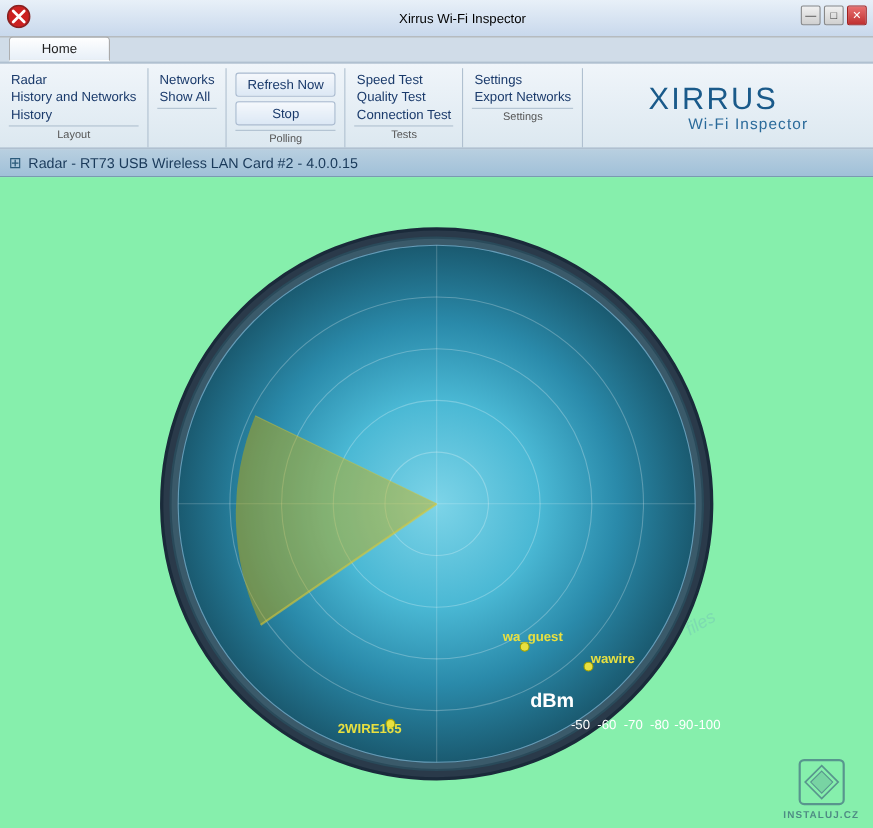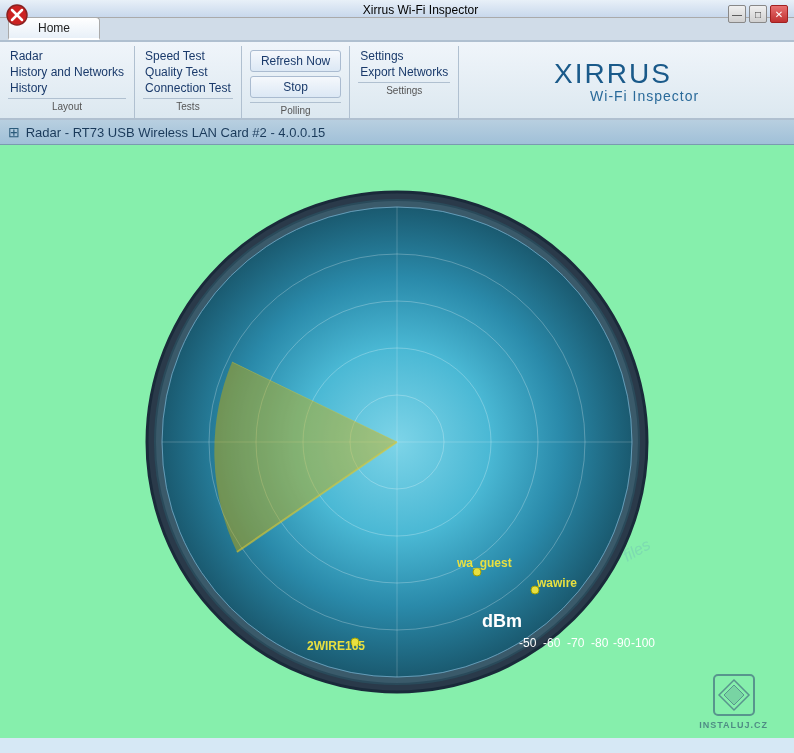--- a/index.html
+++ b/index.html
@@ -7,23 +7,23 @@
       width: 794px;
       height: 753px;
       background: #d6e8f5;
       font-family: 'Segoe UI', Tahoma, sans-serif;
       font-size: 12px;
       overflow: hidden;
     }
     
     #title-bar {
       background: linear-gradient(to bottom, #e8f0f8, #c8d8ec);
-      height: 18px;
-      display: flex;
-      align-items: flex-end;
+      height: 34px;
+      display: flex;
+      align-items: center;
       justify-content: center;
       border-bottom: 1px solid #aaa;
       position: relative;
       padding-left: 47px;
     }
     #window-controls {
       position: absolute;
       right: 6px;
       top: 5px;
       display: flex;
@@ -189,21 +189,21 @@
       margin: 0 auto;
     }
     #radar-svg {
       width: 520px;
       height: 520px;
     }
     
     #watermark {
       position: absolute;
       bottom: 8px;
-      right: 26px;
+      right: 13px;
       display: flex;
       flex-direction: column;
       align-items: center;
       opacity: 0.6;
     }
     #watermark-logo {
       width: 50px;
       height: 50px;
     }
     #watermark-text {
@@ -241,36 +241,43 @@
 
   <div class="ribbon-group">
     <div class="ribbon-items">
       <span class="ribbon-item">Radar</span>
       <span class="ribbon-item">History and Networks</span>
       <span class="ribbon-item">History</span>
     </div>
     <div class="ribbon-group-label">Layout</div>
   </div>
 
+  <div class="ribbon-group" style="min-width:50px">
+    <div class="ribbon-items">
+      <span class="ribbon-item">Networks</span>
+      <span class="ribbon-item">Show All</span>
+    </div>
+    <div class="ribbon-group-label">&nbsp;</div>
+  </div>
+
+  <div class="ribbon-group" style="min-width:80px">
+    <div style="display:flex;flex-direction:column;gap:2px;padding-top:2px">
+      <div class="ribbon-btn">Refresh Now</div>
+      <div class="ribbon-btn">Stop</div>
+    </div>
+    <div class="ribbon-group-label">Polling</div>
+  </div>
 
   <div class="ribbon-group">
     <div class="ribbon-items">
       <span class="ribbon-item">Speed Test</span>
       <span class="ribbon-item">Quality Test</span>
       <span class="ribbon-item">Connection Test</span>
     </div>
     <div class="ribbon-group-label">Tests</div>
-  </div>
-
-  <div class="ribbon-group" style="min-width:80px">
-    <div style="display:flex;flex-direction:column;gap:2px;padding-top:2px">
-      <div class="ribbon-btn">Refresh Now</div>
-      <div class="ribbon-btn">Stop</div>
-    </div>
-    <div class="ribbon-group-label">Polling</div>
   </div>
 
   <div class="ribbon-group">
     <div class="ribbon-items">
       <span class="ribbon-item">Settings</span>
       <span class="ribbon-item">Export Networks</span>
     </div>
     <div class="ribbon-group-label">Settings</div>
   </div>
 

